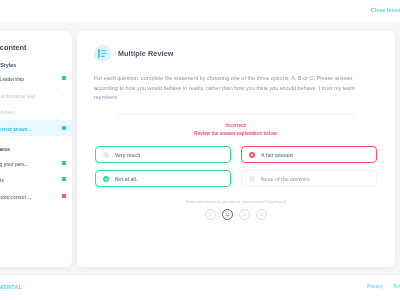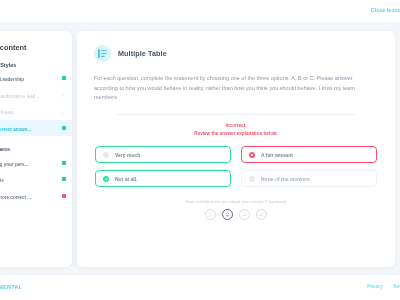--- a/index.html
+++ b/index.html
@@ -228,21 +228,21 @@
 
     <div class="q-head">
       <span class="q-icon">
         <svg width="9" height="9" viewBox="0 0 12 12">
           <rect x="0" y="0" width="2.4" height="12" rx="1" fill="#3ec8e0"></rect>
           <rect x="4" y="1.5" width="7.5" height="1.4" rx=".7" fill="#3ec8e0"></rect>
           <rect x="4" y="5.3" width="7.5" height="1.4" rx=".7" fill="#3ec8e0"></rect>
           <rect x="4" y="9.1" width="5" height="1.4" rx=".7" fill="#3ec8e0"></rect>
         </svg>
       </span>
-      <span class="q-title">Multiple Table</span>
+      <span class="q-title">Multiple Review</span>
     </div>
 
     <div class="q-body">For each question, complete the statement by choosing one of the three options: A, B or C. Please answer according to how you would behave in reality, rather than how you think you should behave. I trust my team members</div>
 
     <div class="divider"></div>
 
     <div class="feedback">
       <div>Incorrect.</div>
       <div>Review the answer explanation below.</div>
     </div>

